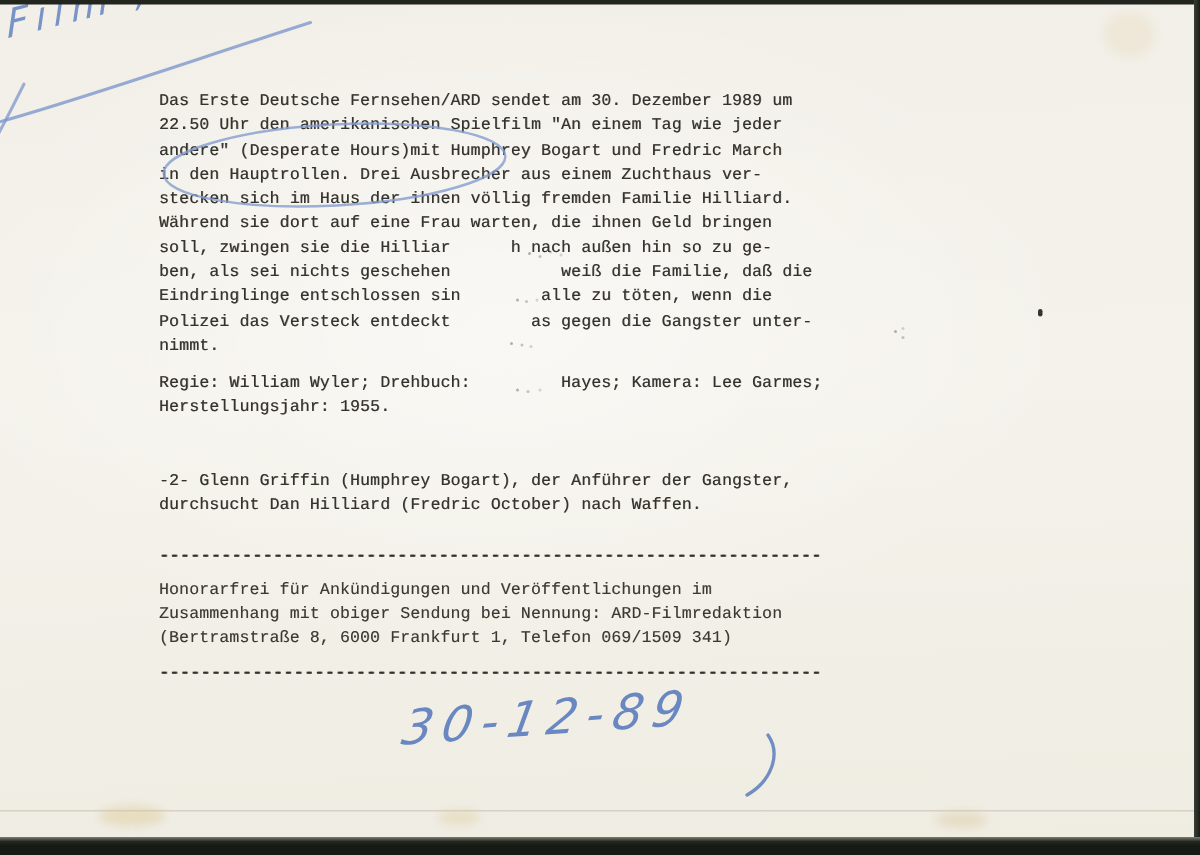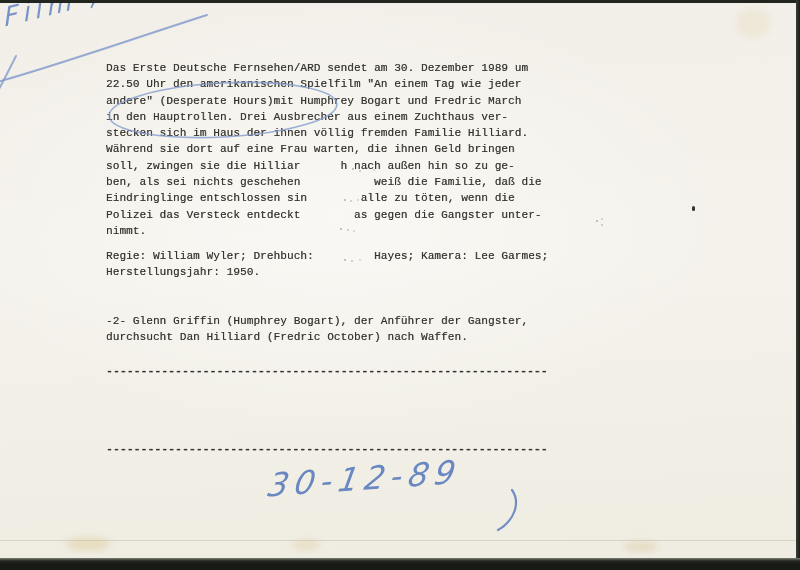--- a/index.html
+++ b/index.html
@@ -91,27 +91,30 @@
 in den Hauptrollen. Drei Ausbrecher aus einem Zuchthaus ver-
 stecken sich im Haus der ihnen völlig fremden Familie Hilliard.
 Während sie dort auf eine Frau warten, die ihnen Geld bringen
 soll, zwingen sie die Hilliar      h nach außen hin so zu ge-
 ben, als sei nichts geschehen           weiß die Familie, daß die
 Eindringlinge entschlossen sin        alle zu töten, wenn die
 Polizei das Versteck entdeckt        as gegen die Gangster unter-
 nimmt.</div>
 
   <div class="typed" id="credits">Regie: William Wyler; Drehbuch:         Hayes; Kamera: Lee Garmes;
-Herstellungsjahr: 1950.</div>
+Herstellungsjahr: 1955.</div>
 
   <div class="typed" id="photo-caption">-2- Glenn Griffin (Humphrey Bogart), der Anführer der Gangster,
 durchsucht Dan Hilliard (Fredric October) nach Waffen.</div>
 
   <div class="typed divider" id="divider-top">----------------------------------------------------------------</div>
 
+  <div class="typed" id="rights-notice">Honorarfrei für Ankündigungen und Veröffentlichungen im
+Zusammenhang mit obiger Sendung bei Nennung: ARD-Filmredaktion
+(Bertramstraße 8, 6000 Frankfurt 1, Telefon 069/1509 341)</div>
 
   <div class="typed divider" id="divider-bottom">----------------------------------------------------------------</div>
 
   <div class="hw" id="film-label">Film ; D.</div>
 
   <div class="hw" id="handwritten-date">30-12-89</div>
 
   <svg id="annotation-layer" viewBox="0 0 800 570" xmlns="http://www.w3.org/2000/svg">
     <path d="M -3 82 C 55 66, 135 38, 207 15" fill="none" stroke="#7d97cc" stroke-width="2" stroke-linecap="round" opacity="0.8"></path>
     <path d="M 16 56 C 9 70, 4 80, -1 89" fill="none" stroke="#7d97cc" stroke-width="2" stroke-linecap="round" opacity="0.75"></path>

